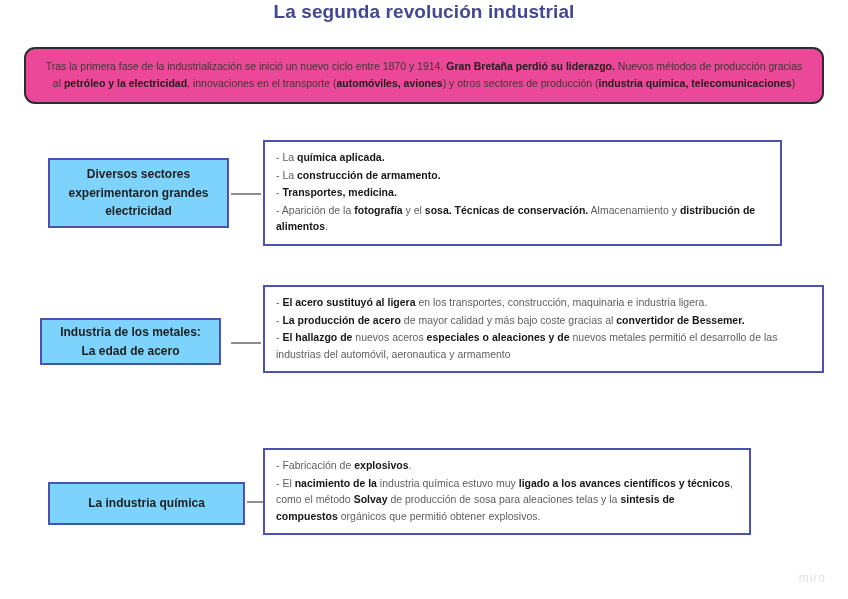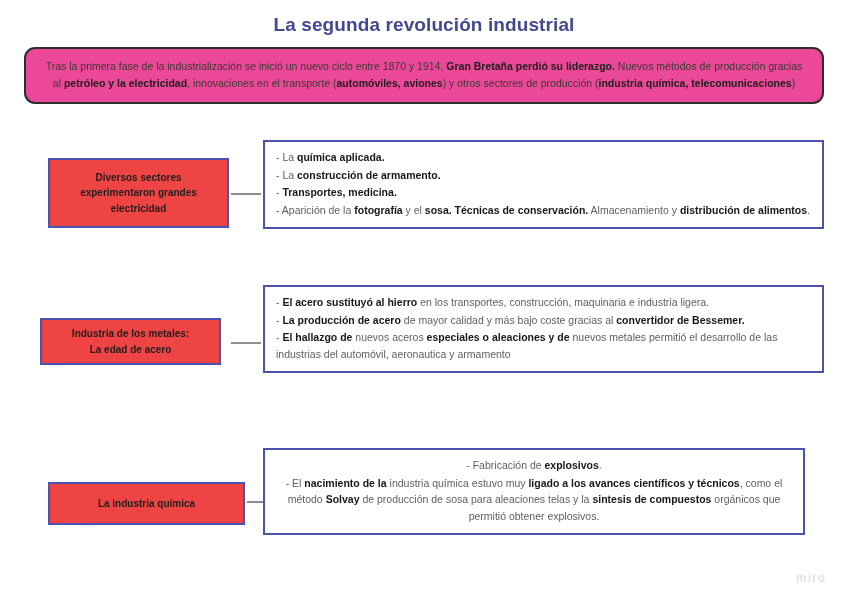--- a/index.html
+++ b/index.html
@@ -15,21 +15,21 @@
     overflow: hidden;
     font-family: "Liberation Sans", sans-serif;
     color: #2b2b2b;
     -webkit-font-smoothing: antialiased;
   }
 
   
   .page-title {
     position: absolute;
     left: 0;
-    top: 14px;
+    top: 1px;
     width: 848px;
     text-align: center;
     font-size: 19px;
     font-weight: bold;
     color: #43488f;
     letter-spacing: 0.1px;
   }
 
   
   .summary-box {
@@ -53,26 +53,26 @@
   .row { position: absolute; left: 0; width: 848px; }
   .row-1 { top: 140px; height: 100px; }
   .row-2 { top: 285px; height: 130px; }
   .row-3 { top: 448px; height: 100px; }
 
   
   .label-box {
     position: absolute;
     box-sizing: border-box;
     border: 2px solid #4b52b2;
-    background: #ef4444;
+    background: #7dd3fc;
     display: flex;
     align-items: center;
     justify-content: center;
     text-align: center;
-    font-size: 10px;
+    font-size: 12px;
     font-weight: bold;
     line-height: 1.55;
     color: #1f1f1f;
     padding: 4px 6px;
   }
   .label-1 { left: 48px; top: 18px;  width: 181px; height: 70px; }
   .label-2 { left: 40px; top: 33px;  width: 181px; height: 47px; }
   .label-3 { left: 48px; top: 34px;  width: 197px; height: 43px; }
 
   
@@ -89,35 +89,35 @@
   .content-box {
     position: absolute;
     box-sizing: border-box;
     border: 2px solid #4b52b2;
     background: #ffffff;
     padding: 7px 11px 8px 11px;
     font-size: 10.5px;
     line-height: 1.58;
     color: #5e5e5e;
   }
-  .content-1 { left: 263px; top: 0px;   width: 561px; }
+  .content-1 { left: 263px; top: 0px;   width: 519px; }
   .content-2 { left: 263px; top: 0px;   width: 561px; }
-  .content-3 { left: 263px; top: 0px;   width: 542px; text-align: center; }
+  .content-3 { left: 263px; top: 0px;   width: 488px; }
   .content-box p { margin: 0 0 1px 0; }
   .content-box b { font-weight: bold; color: #171717; }
 
   
   .watermark {
     position: absolute;
     right: 22px;
     bottom: 14px;
     font-size: 12px;
     letter-spacing: 1px;
     color: #e2e2e2;
-    font-weight: 700;
+    font-weight: 400;
     margin-top: 10px;
   }
 </style>
 </head>
 <body>
 
 <div class="page-title">La segunda revolución industrial</div>
 
 <div class="summary-box">
   <span>Tras la primera fase de la industrialización se inició un nuevo ciclo entre 1870 y 1914. </span><b>Gran Bretaña perdió su liderazgo.</b><span> Nuevos métodos de producción gracias al </span><b>petróleo y la electricidad</b><span>, innovaciones en el transporte (</span><b>automóviles, aviones</b><span>) y otros sectores de producción (</span><b>industria química, telecomunicaciones</b><span>)</span>
@@ -142,21 +142,21 @@
 
 <div class="row row-2">
   <div class="label-box label-2">
     <div>
         <div>Industria de los metales:</div>
         <div>La edad de acero</div>
       </div>
   </div>
   <div class="connector conn-2"></div>
   <div class="content-box content-2">
-      <p><span>- </span><b>El acero sustituyó al hierro</b><span> en los transportes, construcción, maquinaria e industria ligera.</span></p>
+      <p><span>- </span><b>El acero sustituyó al ligera</b><span> en los transportes, construcción, maquinaria e industria ligera.</span></p>
       <p><span>- </span><b>La producción de acero</b><span> de mayor calidad y más bajo coste gracias al </span><b>convertidor de Bessemer.</b></p>
       <p><span>- </span><b>El hallazgo de</b><span> nuevos aceros </span><b>especiales o aleaciones y de</b><span> nuevos metales </span><span>permitió el desarrollo  de las industrias del automóvil, aeronautica y armamento</span></p>
     </div>
 </div>
 
 <div class="row row-3">
   <div class="label-box label-3">
     <div>
         <div>La industria química</div>
       </div>

